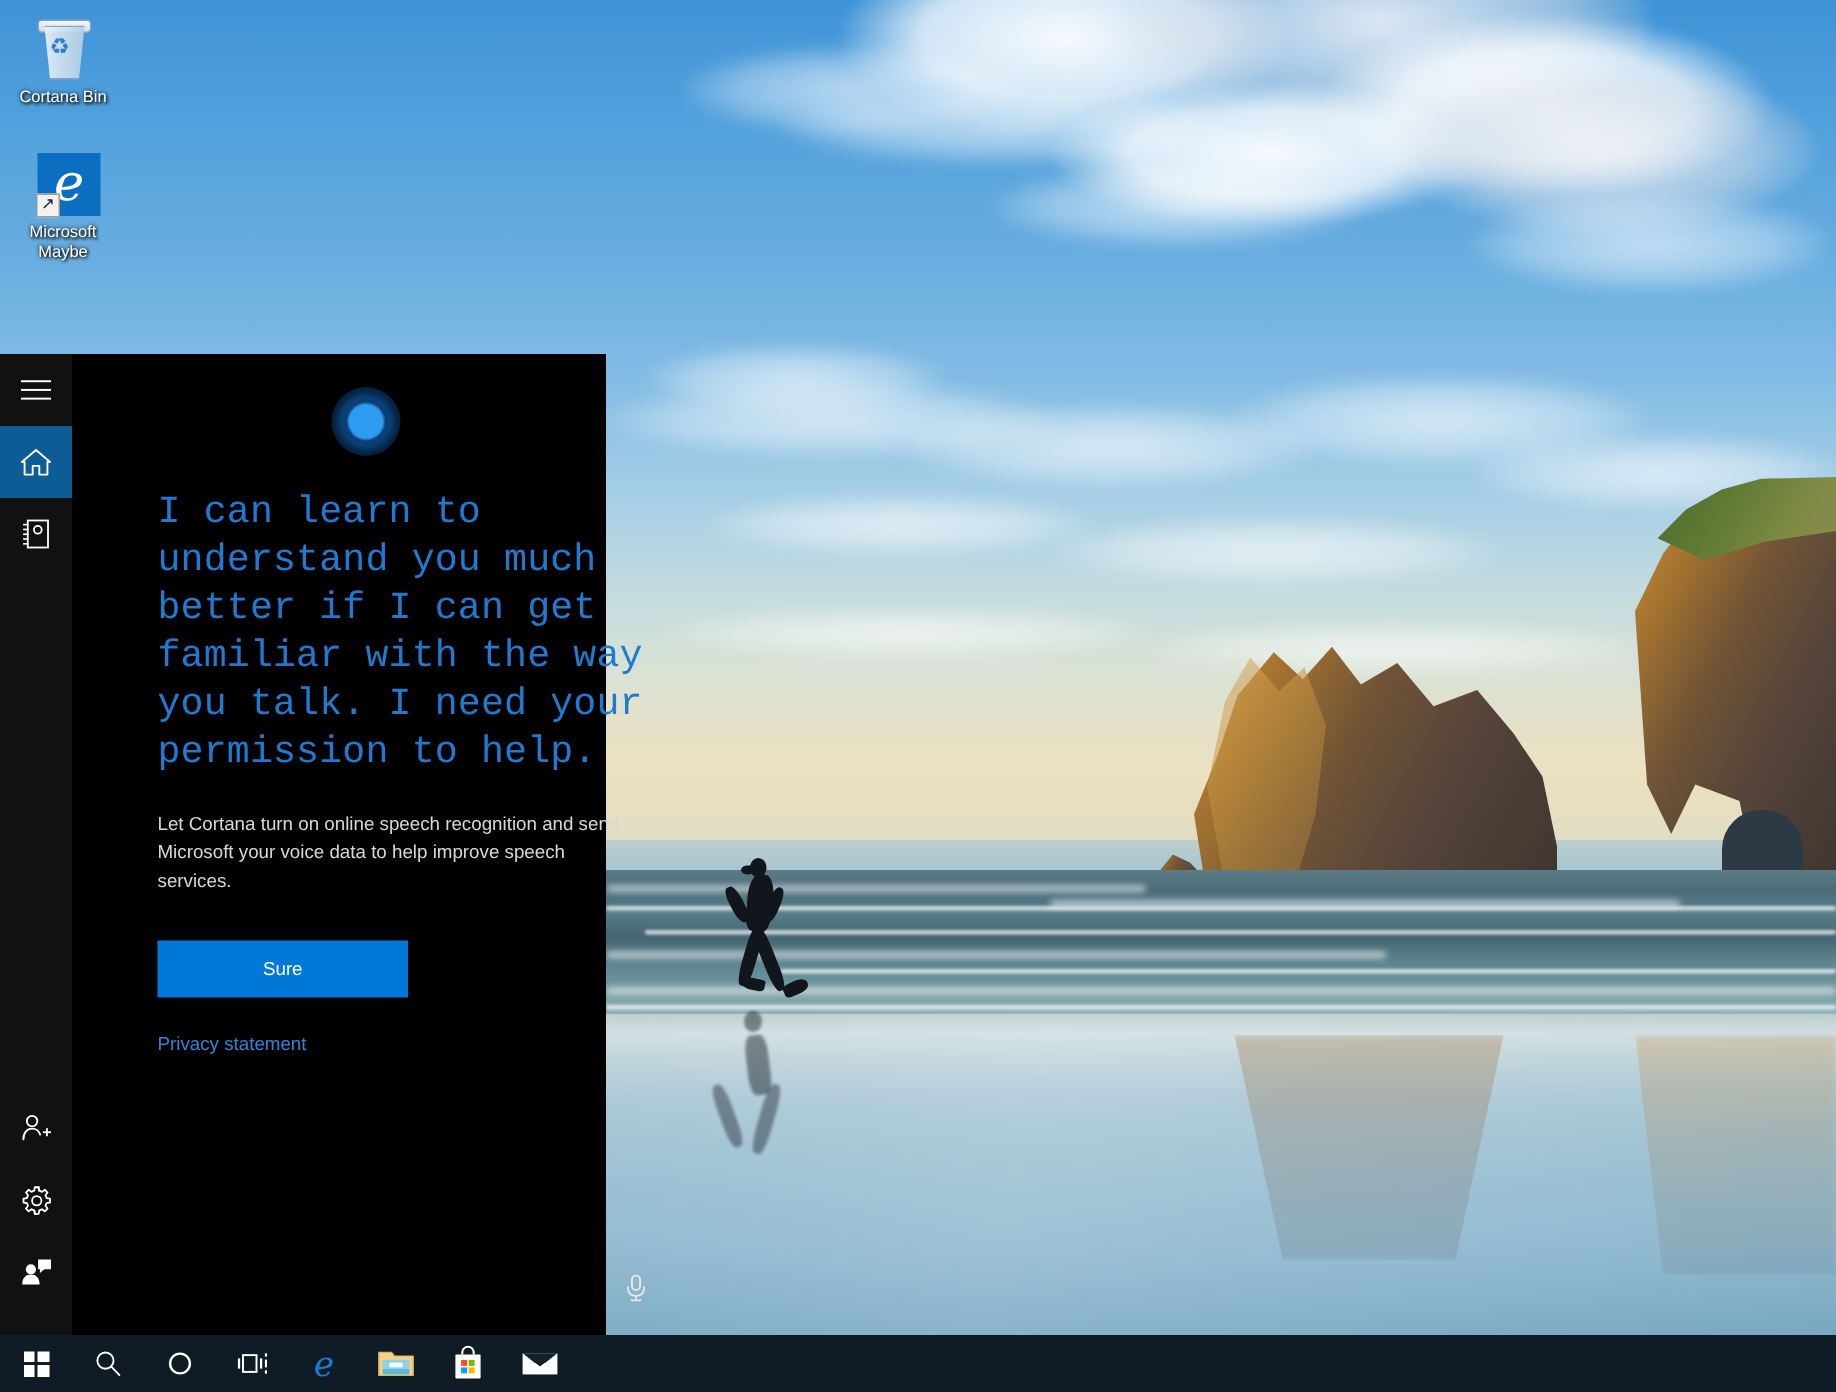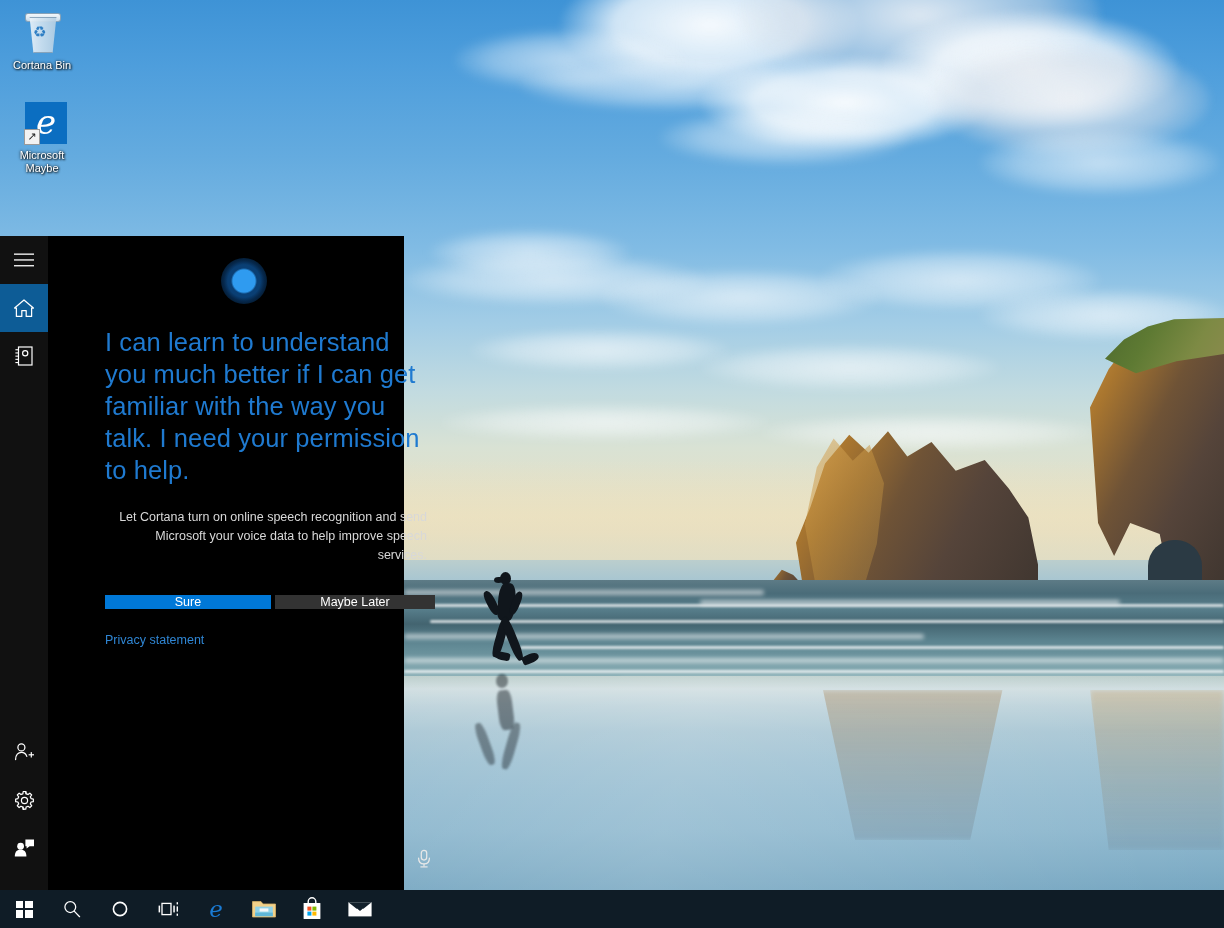--- a/index.html
+++ b/index.html
@@ -255,38 +255,38 @@
       #06284c 62%, #031729 78%, #010c16 100%);
   }
   #headline {
     margin: 22px 0 0 53px;
     color: #1f7ad0;
     font-size: 25.5px;
     line-height: 32px;
     font-weight: 300;
     letter-spacing: 0.1px;
     max-width: 330px;
+    font-family: Liberation Mono, monospace;
   }
   #subtext {
     margin: 22px 0 0 53px;
     color: #d8d8d8;
     font-size: 12.5px;
     line-height: 19px;
     max-width: 322px;
     font-weight: 400;
-    text-align: right;
   }
   #btnRow {
     margin: 30px 0 0 53px;
     display: flex;
     gap: 4px;
     width: 330px;
   }
   .cbtn {
-    height: 14px;
+    height: 38px;
     border: none;
     color: #ffffff;
     font-size: 12.5px;
     font-family: "Liberation Sans", sans-serif;
     cursor: default;
     display: flex;
     align-items: center;
     justify-content: center;
   }
   #btnSure { background: #0078d7; width: 167px; }
@@ -511,21 +511,20 @@
 
     <div id="cortanaBody">
       <div id="cortanaLogo"></div>
 
       <div id="headline">I can learn to understand you much better if I can get familiar with the way you talk. I need your permission to help.</div>
 
       <div id="subtext">Let Cortana turn on online speech recognition and send Microsoft your voice data to help improve speech services.</div>
 
       <div id="btnRow">
         <button class="cbtn" id="btnSure">Sure</button>
-        <button class="cbtn" id="btnLater">Maybe Later</button>
       </div>
 
       <div id="privacy">Privacy statement</div>
 
       <div id="micBtn">
         <span>
           <svg width="16" height="20" viewBox="0 0 16 20">
             <rect x="5.3" y="1.4" width="5.4" height="9.6" rx="2.7" fill="none" stroke="#e8e8e8" stroke-width="1.25"></rect>
             <path d="M2.6 9.2 C2.6 13.2 5 14.9 8 14.9 C11 14.9 13.4 13.2 13.4 9.2" fill="none" stroke="#e8e8e8" stroke-width="1.25" stroke-linecap="round"></path>
             <rect x="7.4" y="14.9" width="1.2" height="2.6" fill="#e8e8e8"></rect>

